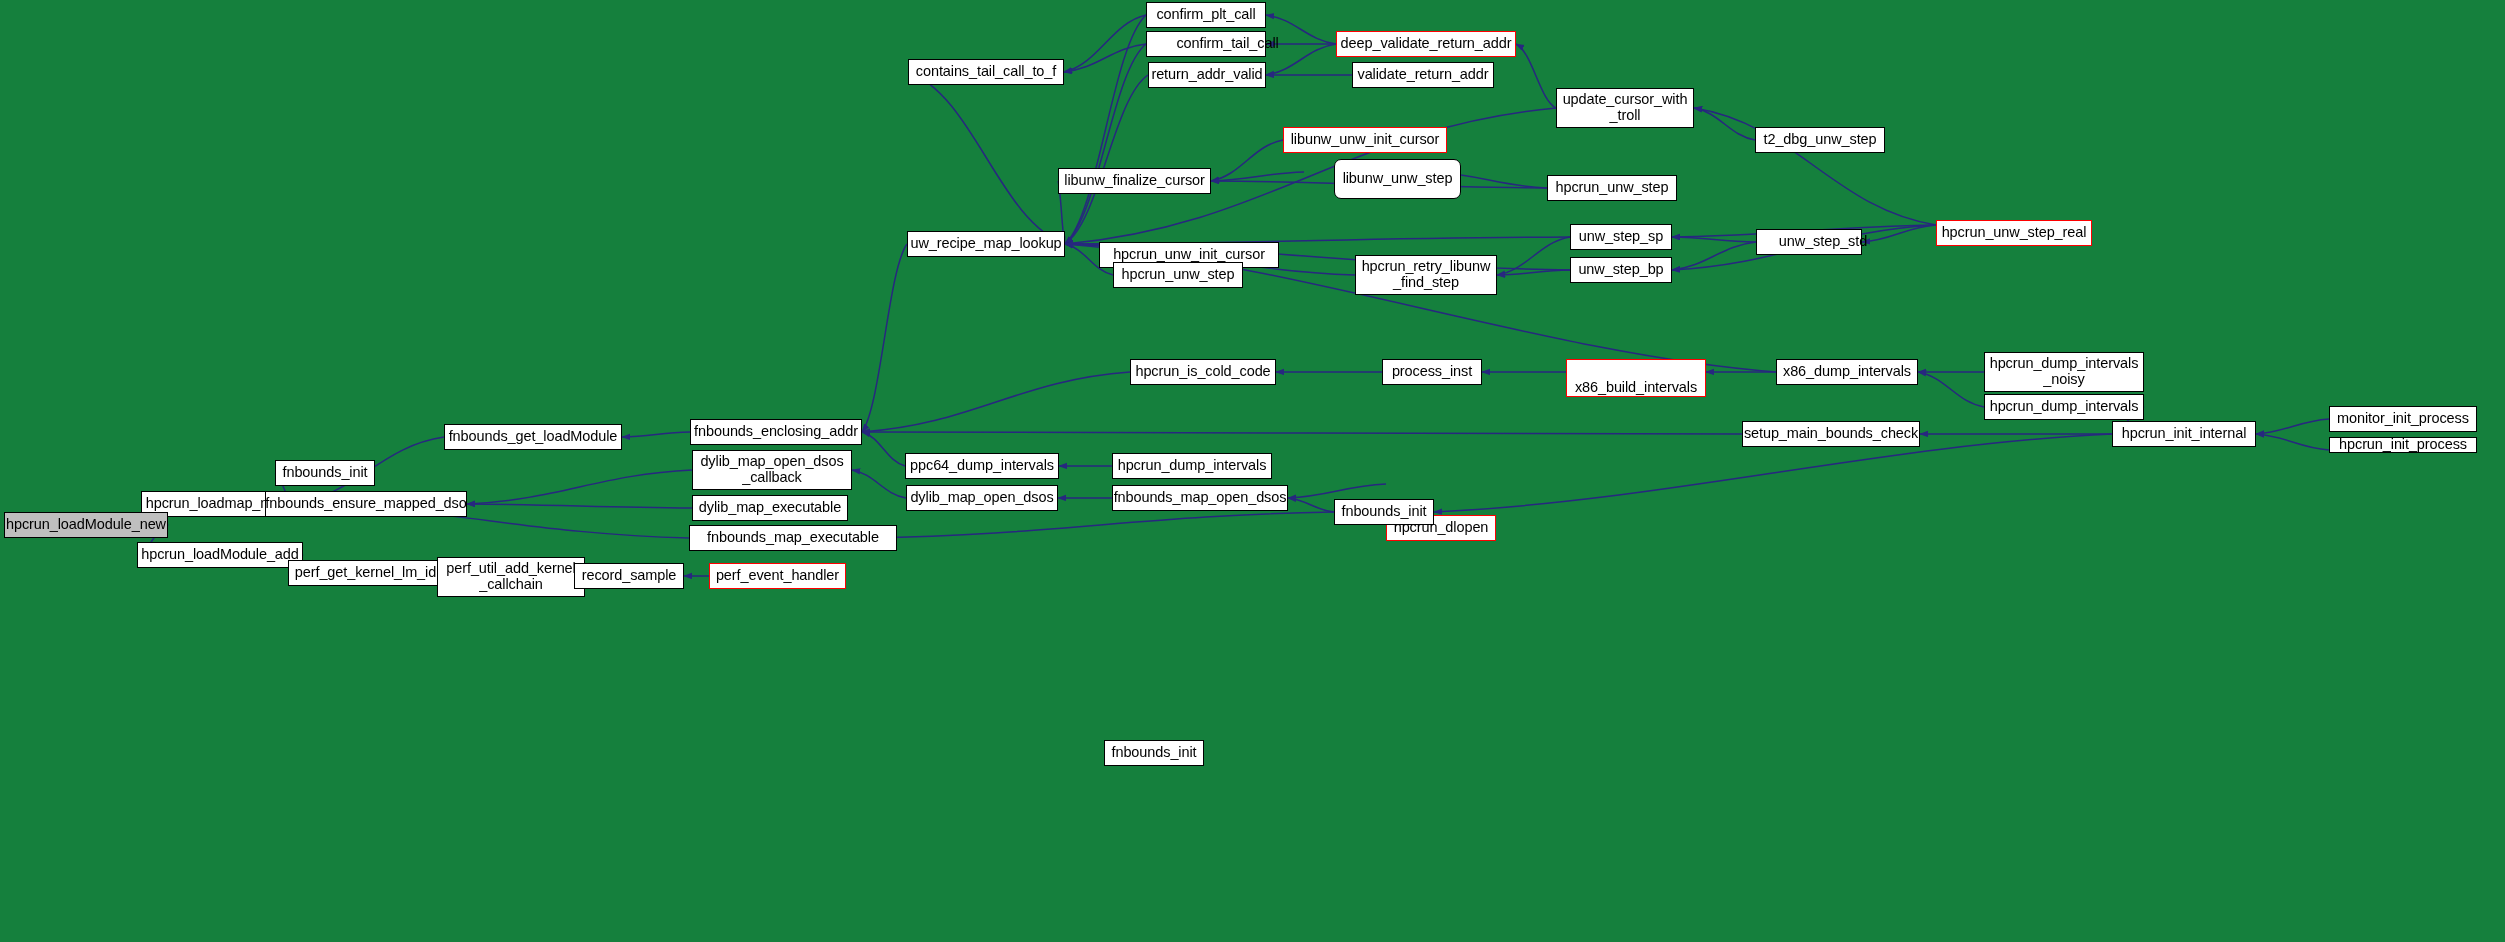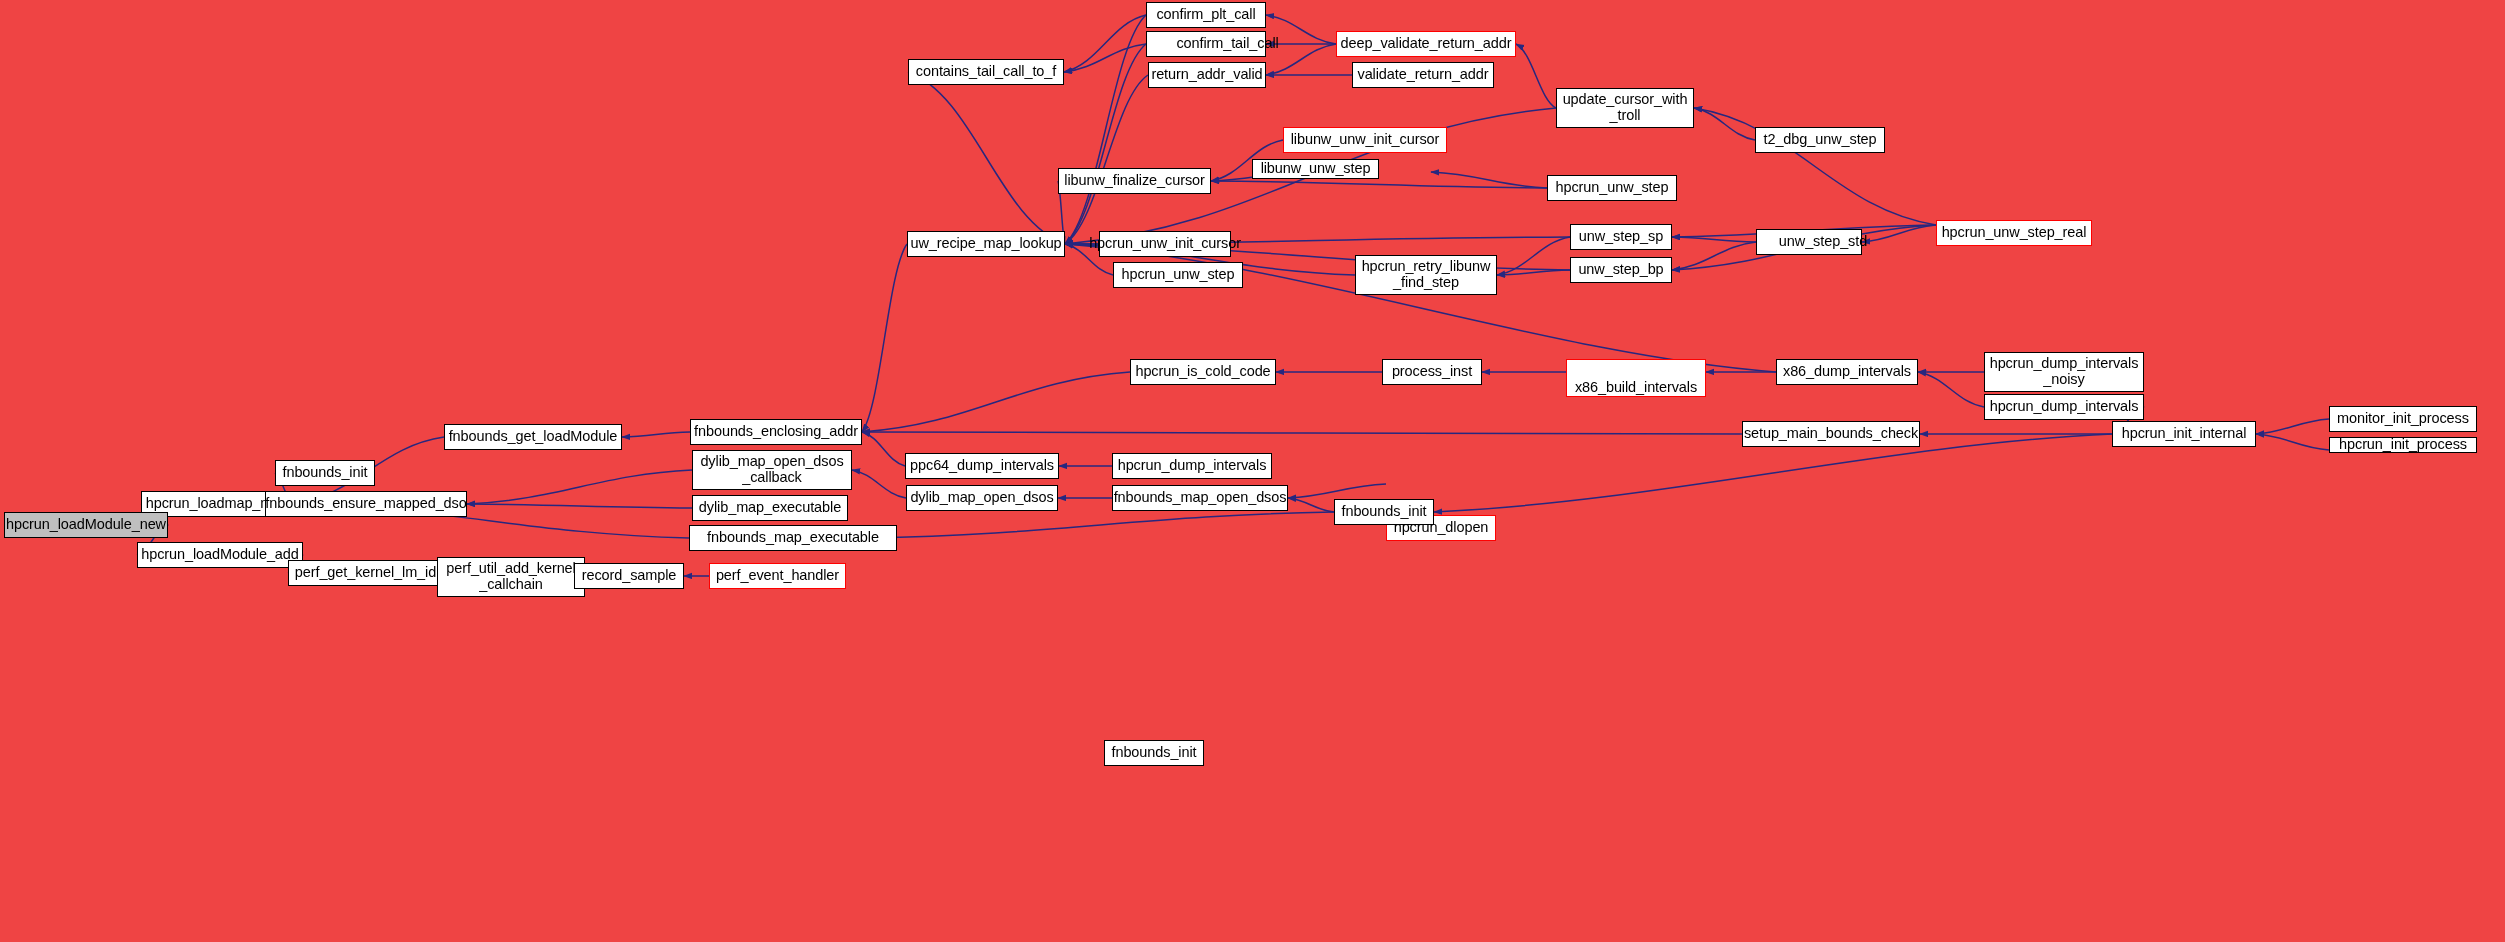--- a/index.html
+++ b/index.html
@@ -4,21 +4,21 @@
 <style>
   html, body {
     margin: 0;
     padding: 0;
     background: #ffffff;
   }
   #canvas {
     position: relative;
     width: 2505px;
     height: 942px;
-    background: #ef4444;
+    background: #15803d;
     font-family: "Liberation Sans", sans-serif;
     overflow: hidden;
   }
   #edges {
     position: absolute;
     left: 0;
     top: 0;
     width: 2505px;
     height: 942px;
     pointer-events: none;
@@ -134,28 +134,28 @@
       <div class="node" style="left: 1146px; top: 2px; width: 120px; height: 26px;"><span class="lbl">confirm_plt_call</span></div>
       <div class="node" style="left: 908px; top: 59px; width: 156px; height: 26px;"><span class="lbl">contains_tail_call_to_f</span></div>
       <div class="node" style="left: 1146px; top: 31px; width: 120px; height: 26px; padding-left: 43px;"><span class="lbl">confirm_tail_call</span></div>
       <div class="node red" style="left: 1336px; top: 31px; width: 180px; height: 26px;"><span class="lbl">deep_validate_return_addr</span></div>
       <div class="node" style="left: 1148px; top: 62px; width: 118px; height: 26px;"><span class="lbl">return_addr_valid</span></div>
       <div class="node" style="left: 1352px; top: 62px; width: 142px; height: 26px;"><span class="lbl">validate_return_addr</span></div>
       <div class="node" style="left: 1556px; top: 88px; width: 138px; height: 40px;"><span class="lbl">update_cursor_with
 _troll</span></div>
       <div class="node" style="left: 1755px; top: 127px; width: 130px; height: 26px;"><span class="lbl">t2_dbg_unw_step</span></div>
       <div class="node red" style="left: 1283px; top: 127px; width: 164px; height: 26px;"><span class="lbl">libunw_unw_init_cursor</span></div>
-      <div class="node" style="left: 1252px; top: 159px; width: 127px; height: 20px;"><span class="lbl">libunw_unw_step</span></div>
+      <div class="node" style="left: 1334px; top: 159px; width: 127px; height: 40px; border-radius: 7px;"><span class="lbl">libunw_unw_step</span></div>
       <div class="node" style="left: 1058px; top: 168px; width: 153px; height: 26px;"><span class="lbl">libunw_finalize_cursor</span></div>
       <div class="node" style="left: 1547px; top: 175px; width: 130px; height: 26px;"><span class="lbl">hpcrun_unw_step</span></div>
       <div class="node red" style="left: 1936px; top: 220px; width: 156px; height: 26px;"><span class="lbl">hpcrun_unw_step_real</span></div>
       <div class="node" style="left: 1570px; top: 224px; width: 102px; height: 26px;"><span class="lbl">unw_step_sp</span></div>
       <div class="node" style="left: 1756px; top: 229px; width: 106px; height: 26px; padding-left: 28px;"><span class="lbl">unw_step_std</span></div>
       <div class="node" style="left: 907px; top: 231px; width: 158px; height: 26px;"><span class="lbl">uw_recipe_map_lookup</span></div>
-      <div class="node" style="left: 1099px; top: 231px; width: 132px; height: 26px;"><span class="lbl">hpcrun_unw_init_cursor</span></div>
+      <div class="node" style="left: 1099px; top: 242px; width: 180px; height: 26px;"><span class="lbl">hpcrun_unw_init_cursor</span></div>
       <div class="node" style="left: 1355px; top: 255px; width: 142px; height: 40px;"><span class="lbl">hpcrun_retry_libunw
 _find_step</span></div>
       <div class="node" style="left: 1570px; top: 257px; width: 102px; height: 26px;"><span class="lbl">unw_step_bp</span></div>
       <div class="node" style="left: 1113px; top: 262px; width: 130px; height: 26px;"><span class="lbl">hpcrun_unw_step</span></div>
       <div class="node" style="left: 1984px; top: 352px; width: 160px; height: 40px;"><span class="lbl">hpcrun_dump_intervals
 _noisy</span></div>
       <div class="node" style="left: 1130px; top: 359px; width: 146px; height: 26px;"><span class="lbl">hpcrun_is_cold_code</span></div>
       <div class="node" style="left: 1382px; top: 359px; width: 100px; height: 26px;"><span class="lbl">process_inst</span></div>
       <div class="node red" style="left: 1566px; top: 359px; width: 140px; height: 38px; align-items: flex-end;"><span class="lbl">x86_build_intervals</span></div>
       <div class="node" style="left: 1776px; top: 359px; width: 142px; height: 26px;"><span class="lbl">x86_dump_intervals</span></div>

